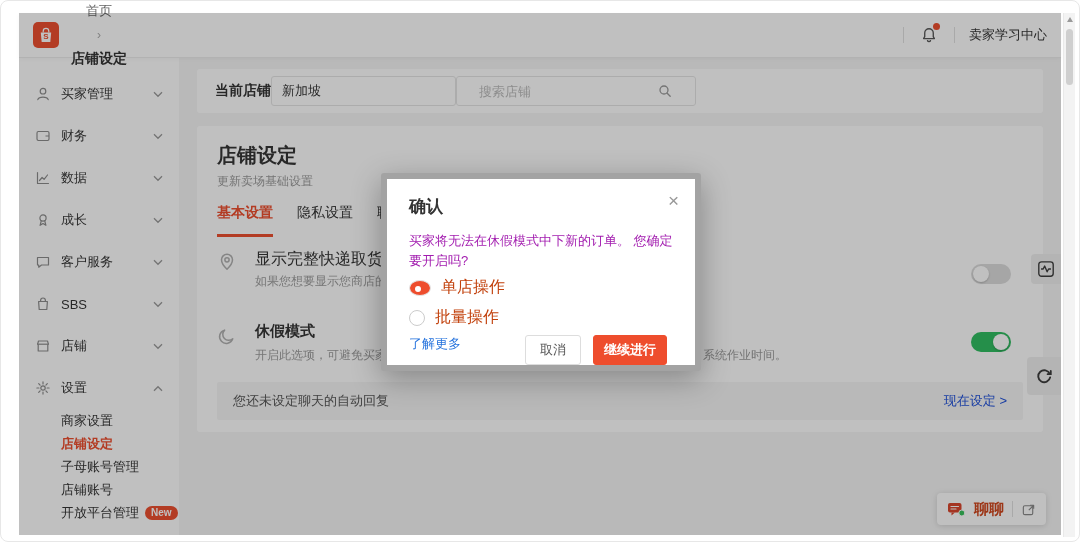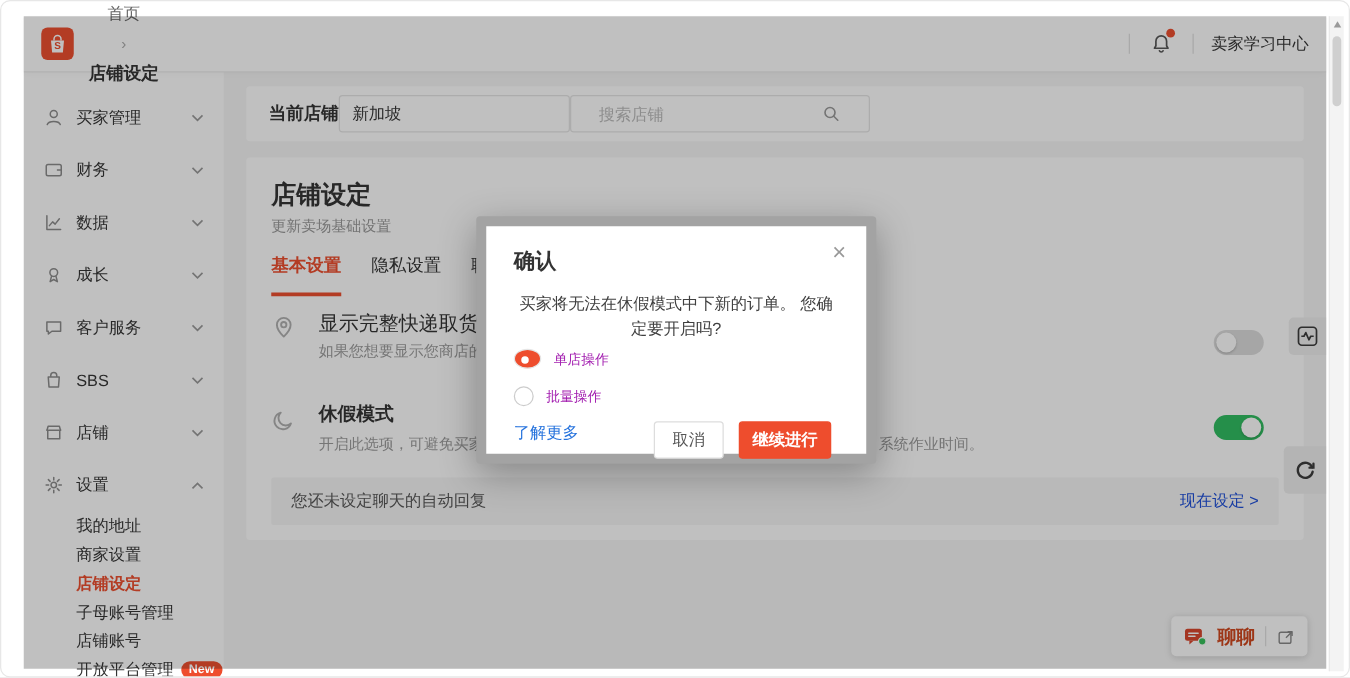--- a/index.html
+++ b/index.html
@@ -66,30 +66,30 @@
 
   
   .overlay { position:absolute; inset:0; background:rgba(10,10,10,.26); z-index:40; }
 
   
   .scrollbar { position:absolute; left:1062px; top:12px; width:12px; height:524px; background:#f3f3f3; border-left:1px solid #e9e9e9; z-index:60; }
   .scrollbar .arrow { position:absolute; top:4px; left:3px; width:0; height:0; border-left:3px solid transparent; border-right:3px solid transparent; border-bottom:5px solid #9a9a9a; }
   .scrollbar .thumb { position:absolute; top:16px; left:2px; width:7px; height:56px; background:#cfcfcf; border-radius:4px; }
 
   
-  .modal { position:absolute; left:380px; top:172px; width:320px; height:198px; background:#fff; border:8px solid #a3a3a3; border-radius:3px; box-shadow:0 8px 30px rgba(0,0,0,.3); z-index:100; }
+  .modal { position:absolute; left:380px; top:172px; width:320px; height:198px; background:#fff; border:6px solid #a3a3a3; border-radius:3px; box-shadow:0 8px 30px rgba(0,0,0,.3); z-index:100; }
   .m-title { position:absolute; left:22px; top:16px; font-size:17px; font-weight:bold; color:#333; }
   .m-close { position:absolute; right:16px; top:12px; font-size:19px; color:#999; cursor:pointer; line-height:1; }
-  .m-body { position:absolute; left:22px; right:22px; top:52px; font-size:13px; color:#404040; line-height:1.55;text-align:center; }
+  .m-body { position:absolute; left:22px; right:22px; top:52px; font-size:13px; color:#a21caf; line-height:1.55; }
   .m-opt { position:absolute; left:22px; display:flex; align-items:center; gap:10px; cursor:pointer; }
   .radio { width:16px; height:16px; border-radius:50%; flex:0 0 auto; }
   .radio.sel { background:#ee4d2d; position:relative; }
   .radio.sel::after { content:""; position:absolute; left:5px; top:5px; width:6px; height:6px; border-radius:50%; background:#fff; }
   .radio.unsel { background:#fff; border:1px solid #ccc; }
-  .m-opt .olabel { font-size:11px; color:#a21caf; }
+  .m-opt .olabel { font-size:16px; color:#c2410c; }
   .m-footer { position:absolute; left:22px; right:28px; top:156px; height:32px; display:flex; align-items:flex-start; }
   .m-learn { font-size:13px; color:#2673dd; cursor:pointer; }
   .btn { height:30px; border-radius:3px; font-size:13px; display:flex; align-items:center; justify-content:center; cursor:pointer; font-family:inherit; }
   .btn-cancel { margin-left:auto; width:56px; background:#fff; border:1px solid #ddd; color:#555; }
   .btn-confirm { margin-left:12px; width:74px; background:#ee4d2d; border:1px solid #ee4d2d; color:#fff; font-weight:bold; }
   svg { display:block; }
 </style>
 </head>
 <body>
 
@@ -229,23 +229,20 @@
               <path d="M8 1.9v2M8 12.1v2M1.9 8h2M12.1 8h2M3.7 3.7l1.4 1.4M10.9 10.9l1.4 1.4M12.3 3.7l-1.4 1.4M5.1 10.9l-1.4 1.4"></path>
             </svg>
           </span>
         <span class="sb-label">设置</span>
         <span class="sb-chev">
             <svg width="10" height="7" viewBox="0 0 10 7" fill="none" stroke="#999" stroke-width="1.3">
               <path d="M1 5.7 5 1.7 9 5.7"></path>
             </svg>
           </span>
       </div>
-      <div class="sb-sub">
-          <span>我的地址</span>
-        </div>
       <div class="sb-sub">
           <span>商家设置</span>
         </div>
       <div class="sb-sub active">
           <span>店铺设定</span>
         </div>
       <div class="sb-sub">
           <span>子母账号管理</span>
         </div>
       <div class="sb-sub">

